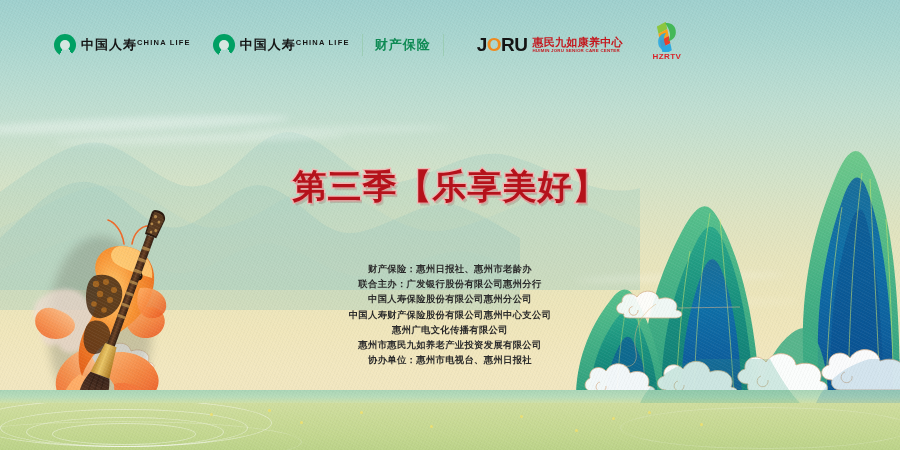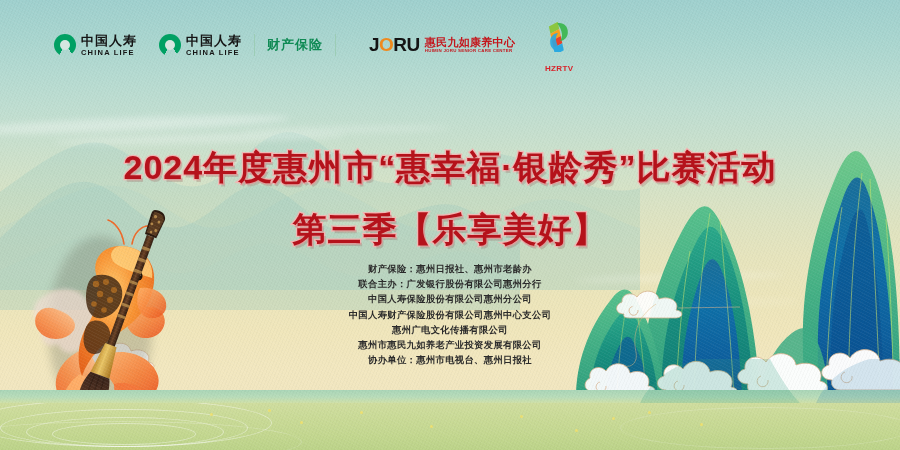--- a/index.html
+++ b/index.html
@@ -110,38 +110,38 @@
   .lg-cgb .tri::after{content:"";position:absolute;left:-4px;top:7px;width:8px;height:2px;background:#fff;}
   .lg-cgb .nm { font-size: 12px; font-weight: 700; color: #1a1a1a; letter-spacing: .5px;}
   .lg-cgb .sub { font-size: 4.6px; color:#b02026; letter-spacing:.2px; transform:scale(.98); }
 
   
   .lg-cl { margin-left: 26px; align-items:center; gap:5px; }
   .lg-cl .gmark { width:22px;height:22px;border-radius:50%;
       background: conic-gradient(from 210deg, #00a063 0deg 290deg, rgba(0,0,0,0) 290deg 360deg);
       position:relative; }
   .lg-cl .gmark::after{ content:""; position:absolute; left:6px; top:6px; width:10px;height:10px;border-radius:50%;background:#d6e6e0;}
-  .lg-cl .txt{ display:flex;flex-direction:column; gap:0px;}
+  .lg-cl .txt{ display:flex;flex-direction:row; gap:0px;}
   .lg-cl .cn{font-size:13px;font-weight:700;color:#151515;letter-spacing:1px;line-height:14px;}
   .lg-cl .en{font-size:7.5px;font-weight:700;color:#151515;letter-spacing:1.2px;line-height:9px;}
 
   .lg-cl2 { margin-left: 22px; }
   .divider{ width:1px;height:22px;background:#9ccdb6;margin:0 7px;}
   .lg-cl2 .prop{ font-size:13px;font-weight:700;color:#0f8a54;letter-spacing:1px; }
 
   
   .lg-joru{ margin-left: 26px; align-items:center; gap:5px;}
   .lg-joru .w{font-size:19px;font-weight:700;color:#141414;letter-spacing:-.5px;font-family:"Liberation Sans",sans-serif;}
   .lg-joru .w .o{color:#ef8a1e;}
   .lg-joru .txt{display:flex;flex-direction:column;}
   .lg-joru .cn{font-size:11px;font-weight:700;color:#c4161c;letter-spacing:.3px;line-height:12px;}
   .lg-joru .en{font-size:4.4px;font-weight:700;color:#c4161c;letter-spacing:.25px;line-height:6px;}
 
   
-  .lg-tv{ margin-left: 28px; flex-direction:column; align-items:center; gap:12px;}
+  .lg-tv{ margin-left: 28px; flex-direction:column; align-items:center; gap:0px;}
   .lg-tv .mk{ width:32px;height:30px;}
   .lg-tv .cn{font-size:8px;font-weight:700;color:#d8232a;letter-spacing:.4px;}
 
   
   .title-wrap {
     position: absolute; left: 0; right: 0; top: 146px;
     text-align: center;
   }
   .t-line {
     font-family: "Liberation Sans", "DejaVu Sans", sans-serif;
@@ -490,21 +490,20 @@
             <path d="M21,2 C27,4 29,10 26,15 C24,19 19,21 15,19 C20,17 22,11 21,2 Z" fill="#39b54a" opacity=".9"></path>
             <path d="M11,28 C5,26 3,20 6,15 C8,11 13,9 17,11 C12,13 10,19 11,28 Z" fill="#2ba9e0" opacity=".9"></path>
           </g>
         </svg>
       </div>
       <div class="cn">HZRTV</div>
     </div>
   </div>
 
   <div class="title-wrap">
-    <div class="t-line t1">2024年度惠州市“惠幸福·银龄秀”比赛活动</div>
     <div class="t-line t2">第三季【乐享美好】</div>
   </div>
 
   <div class="credits">
     <div class="cr-row"><span class="lbl">财产保险：</span><span>惠州日报社、惠州市老龄办</span></div>
     <div class="cr-row"><span class="lbl">联合主办：</span><span>广发银行股份有限公司惠州分行</span></div>
     <div class="cr-row cr-indent"><span>中国人寿保险股份有限公司惠州分公司</span></div>
     <div class="cr-row cr-indent"><span>中国人寿财产保险股份有限公司惠州中心支公司</span></div>
     <div class="cr-row cr-indent"><span>惠州广电文化传播有限公司</span></div>
     <div class="cr-row cr-indent"><span>惠州市惠民九如养老产业投资发展有限公司</span></div>

